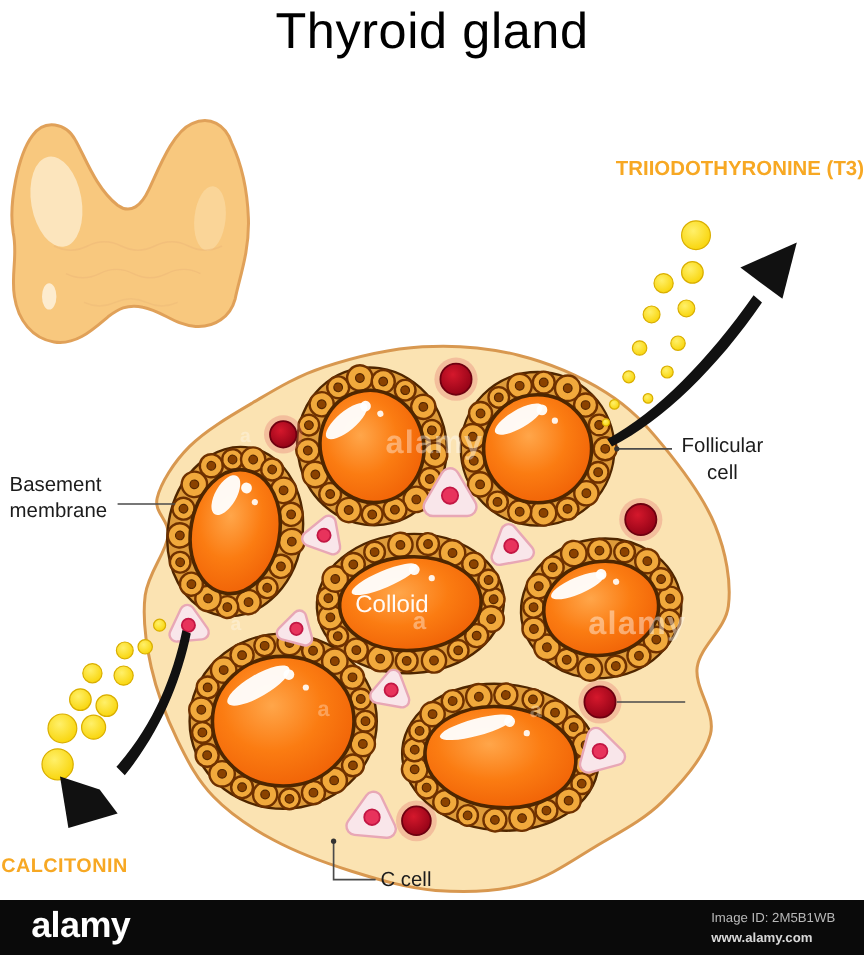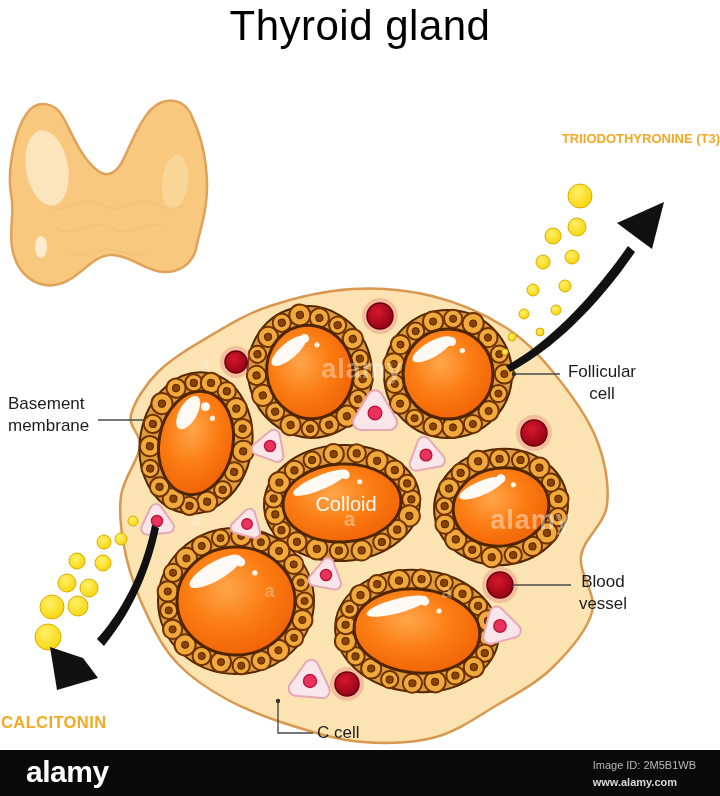--- a/index.html
+++ b/index.html
@@ -2,26 +2,26 @@
 <html><head>
 <meta charset="utf-8">
 <style>
   html,body{margin:0;padding:0;background:#fff;}
   .page{position:relative;width:720px;height:796px;background:#ffffff;overflow:hidden;
         font-family:"Liberation Sans",sans-serif;}
   svg#scene{position:absolute;left:0;top:0;z-index:1;}
   .title{position:absolute;top:2px;left:0;width:100%;text-align:center;
          font-size:42px;color:#000000;z-index:3;letter-spacing:0.5px;}
   .hormone-top{position:absolute;top:131px;right:0px;text-align:center;
-         font-size:13px;font-weight:700;line-height:1.22;z-index:3;}
+         font-size:17px;font-weight:700;line-height:1.22;z-index:3;}
   .hormone-bottom{position:absolute;top:713px;left:1px;font-size:16.5px;
          font-weight:700;letter-spacing:0.4px;z-index:3;}
   .lbl{position:absolute;font-size:17px;color:#1c1c1c;line-height:1.3;z-index:3;}
   .lbl.center{text-align:center;}
-  .colloid{position:absolute;left:296px;top:493px;width:100px;text-align:center;
+  .colloid{position:absolute;left:296px;top:493px;width:100px;text-align:left;
          font-size:20px;color:rgba(255,255,255,0.96);z-index:3;}
   .wm{position:absolute;color:#ffffff;font-weight:700;z-index:2;
       transform:translate(-50%,-50%);letter-spacing:1px;}
   .footer{position:absolute;left:0;top:750px;width:720px;height:46px;z-index:4;}
   .footer-logo{position:absolute;left:26px;top:5px;color:#fff;font-size:30px;
       font-weight:700;letter-spacing:-0.5px;}
   .footer-meta{position:absolute;right:24px;top:7px;text-align:left;
       font-size:11px;color:#b9b9b9;line-height:1.55;}
   .footer-meta .url{color:#d8d8d8;font-weight:700;}
 </style>
@@ -468,24 +468,20 @@
   <div class="hormone-bottom" style="color: rgb(247, 168, 35);">CALCITONIN</div>
 
   <div class="lbl" style="left:8px;top:393px;">
     <div>Basement</div>
     <div>membrane</div>
   </div>
   <div class="lbl center" style="left:556px;top:361px;width:92px;">
     <div>Follicular</div>
     <div>cell</div>
   </div>
-  <div class="lbl center" style="left:557px;top:571px;width:92px;">
-    <div>Blood</div>
-    <div>vessel</div>
-  </div>
   <div class="lbl" style="left:317px;top:722px;">C cell</div>
   <div class="colloid">Colloid</div>
 
   <div class="footer" style="background: rgb(10, 10, 10);">
     <div class="footer-logo">alamy</div>
     <div class="footer-meta">
       <div>Image ID: 2M5B1WB</div>
       <div class="url">www.alamy.com</div>
     </div>
   </div>

